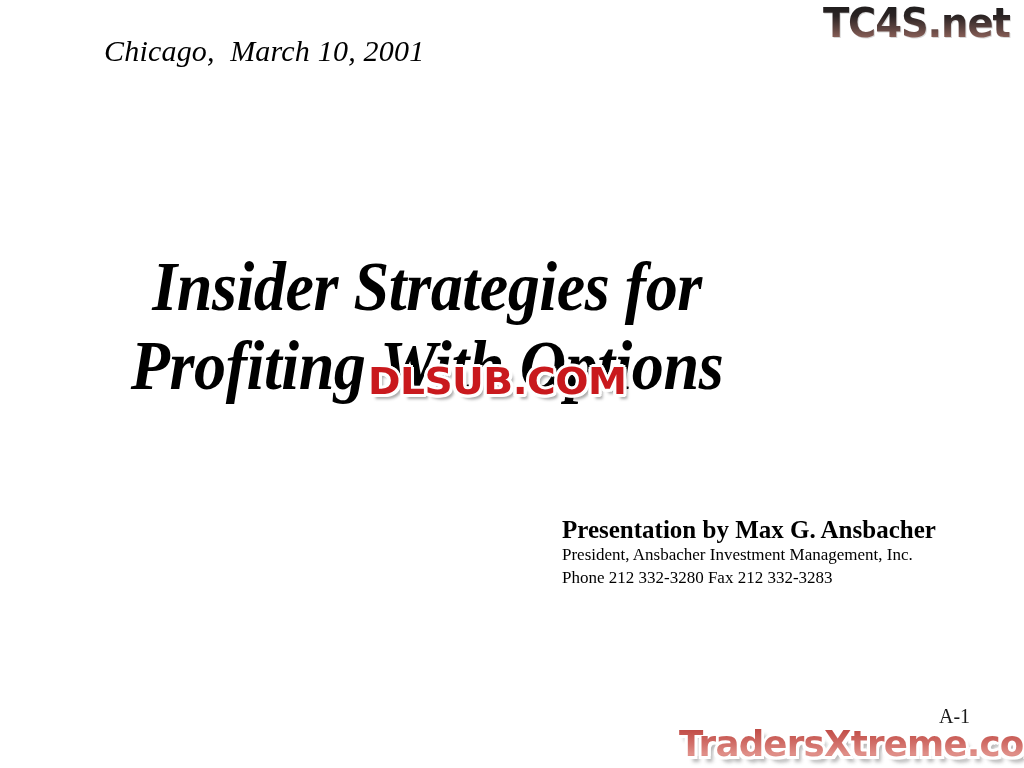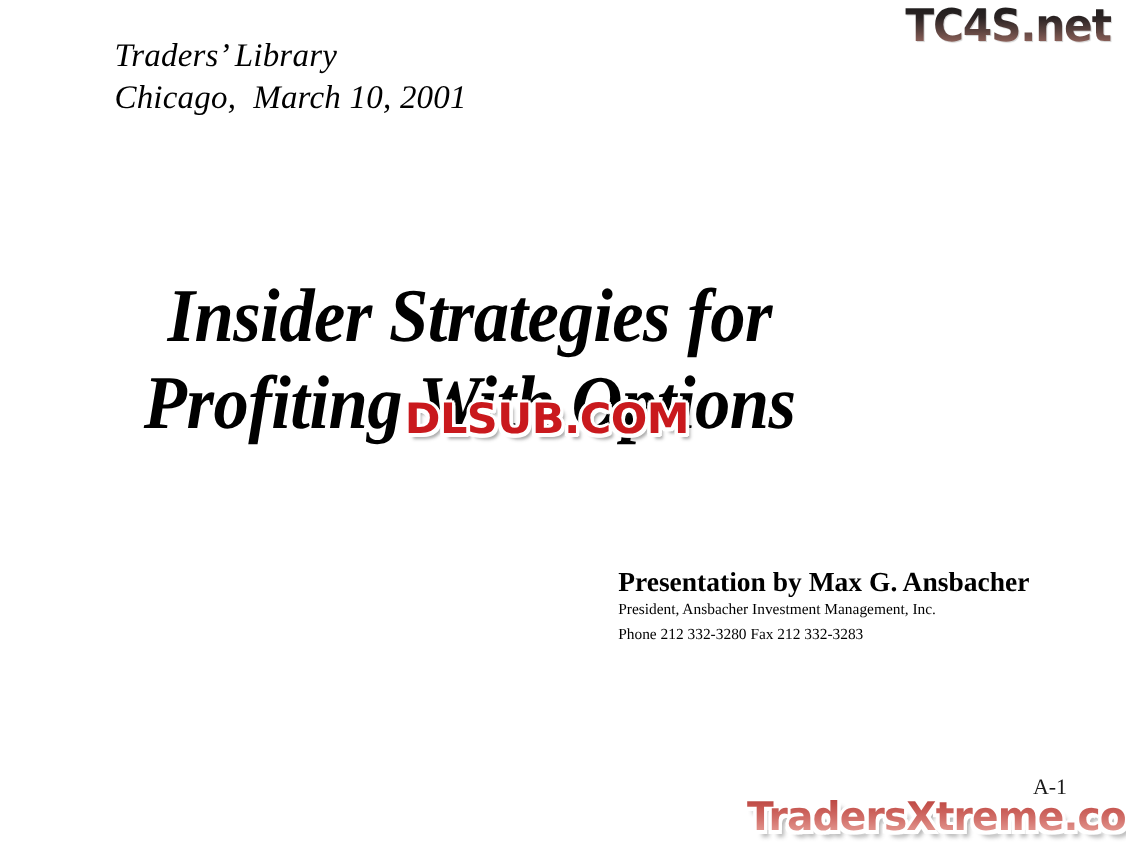--- a/index.html
+++ b/index.html
@@ -105,21 +105,21 @@
   }
 
   
   #presenter-block {
     position: absolute;
     left: 562px;
     top: 517px;
     width: 420px;
   }
   #presenter-block .pline {
-    font-size: 14px;
+    font-size: 17px;
     line-height: 22.5px;
     color: #000000;
     white-space: pre;
   }
   #presenter-block .pline.headline {
     font-weight: bold;
     font-size: 25px;
     line-height: 26px;
     padding-bottom: 1px;
   }
@@ -172,21 +172,20 @@
        5px 6px 4px rgba(60,60,60,0.38);
     z-index: -1;
   }
 </style>
 </head>
 <body>
 
 <div id="slide">
 
   <div id="event-header">
-    <div class="hline">Traders’ Library</div>
     <div class="hline">Chicago,  March 10, 2001</div>
   </div>
 
   <div id="tc4s-logo">TC4S.net</div>
 
   <div id="main-title">
     <div class="tline">Insider Strategies for</div>
     <div class="tline">Profiting With Options</div>
   </div>
 

